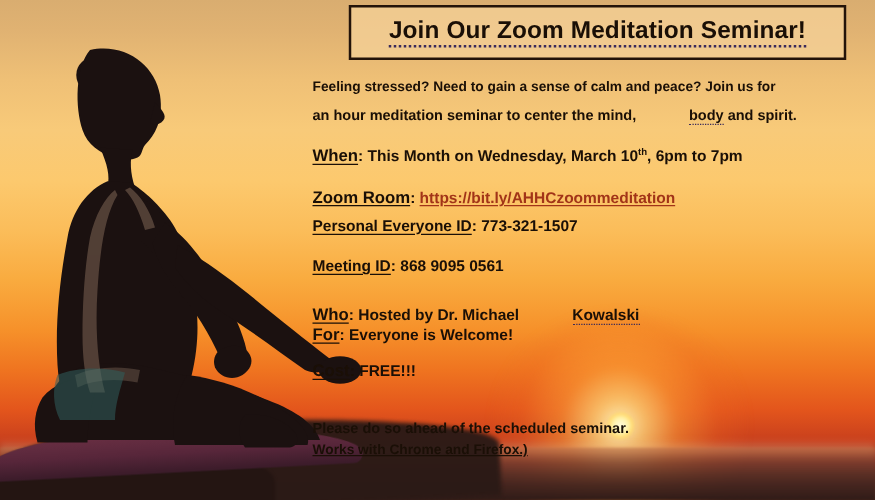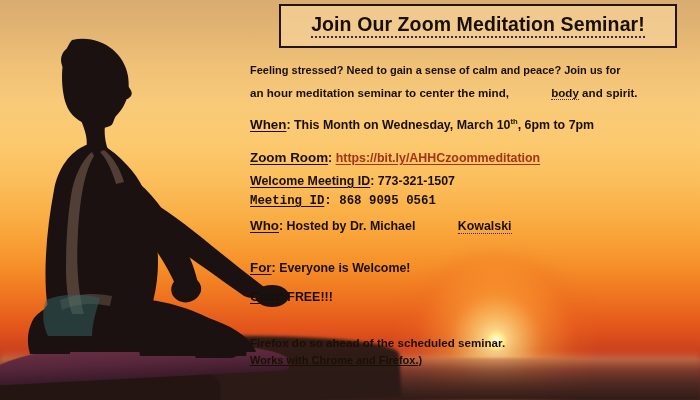--- a/index.html
+++ b/index.html
@@ -110,22 +110,22 @@
     position:absolute;left:0;width:450px;
     font-weight:bold;color:#1a0f06;
     white-space:nowrap;
     line-height:1.15;
   }
   .body1{top:64px;font-size:11px;}
   .body2{top:86px;font-size:11.6px;}
   .when{top:117px;font-size:12.4px;}
   .zoomroom{top:150px;font-size:12.4px;}
   .pmid{top:174px;font-size:12.4px;}
-  .mid{top:194px;font-size:12.4px;font-family:Liberation Mono, monospace;}
-  .who{top:218px;font-size:12.4px;}
+  .mid{top:206px;font-size:12.4px;}
+  .who{top:244px;font-size:12.4px;}
   .forl{top:260px;font-size:12.4px;}
   .cost{top:289px;font-size:12.4px;}
   .note1{top:318px;font-size:11.6px;}
   .note2{top:336px;font-size:11.6px;}
   .note3{top:354px;font-size:11px;text-decoration:underline;}
   .lbl{ text-decoration:underline; text-underline-offset:1.5px; }
   .big{font-size:13.4px;}
   .url{
     color:#a23418;
     text-decoration:underline;
@@ -239,36 +239,36 @@
 
     <div class="line when">
       <span class="lbl big">When</span><span>: This Month on Wednesday, March 10</span><sup>th</sup><span>, 6pm to 7pm</span>
     </div>
 
     <div class="line zoomroom">
       <span class="lbl big">Zoom Room</span><span>: </span><a class="url" href="#">https://bit.ly/AHHCzoommeditation</a>
     </div>
 
     <div class="line pmid">
-      <span class="lbl">Welcome Meeting ID</span><span>: 773-321-1507</span>
+      <span class="lbl">Personal Everyone ID</span><span>: 773-321-1507</span>
     </div>
 
     <div class="line mid">
       <span class="lbl">Meeting ID</span><span>: 868 9095 0561</span>
     </div>
 
     <div class="line who">
       <span class="lbl big">Who</span><span>: Hosted by Dr. Michael </span><span class="sp">Kowalski</span>
     </div>
 
     <div class="line forl">
       <span class="lbl big">For</span><span>: Everyone is Welcome!</span>
     </div>
 
     <div class="line cost">
       <span class="lbl big">Cost</span><span>: FREE!!!</span>
     </div>
 
-    <div class="line note2">Firefox do so ahead of the scheduled seminar.</div>
+    <div class="line note2">Please do so ahead of the scheduled seminar.</div>
     <div class="line note3">Works with Chrome and Firefox.)</div>
 
   </div>
 </div>
 
 </body></html>

